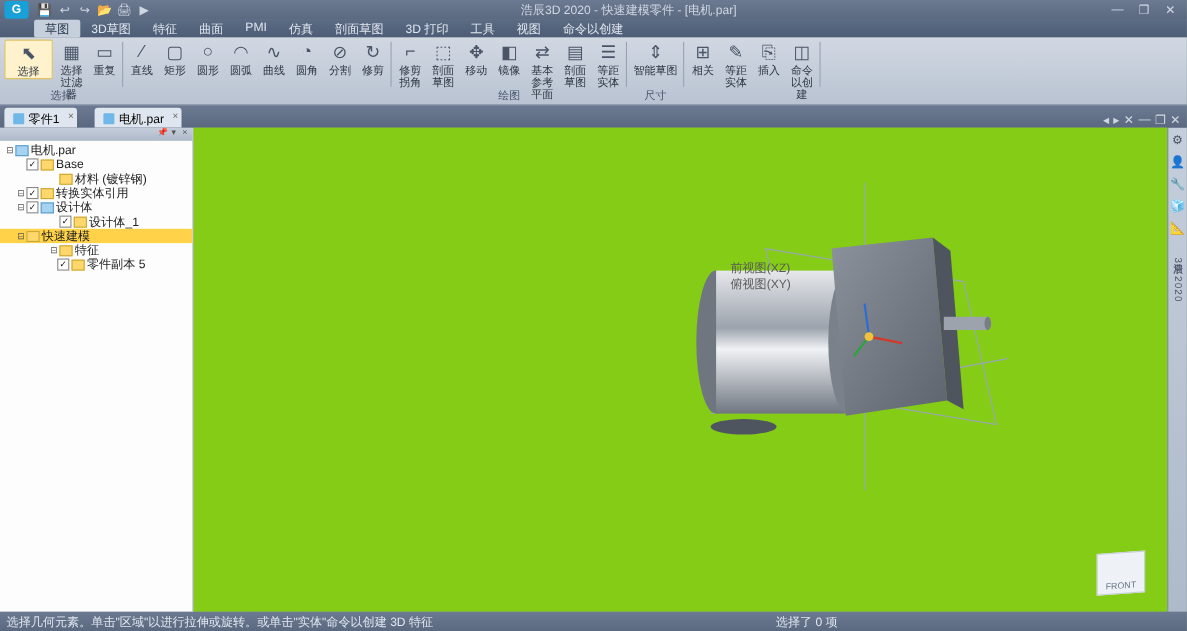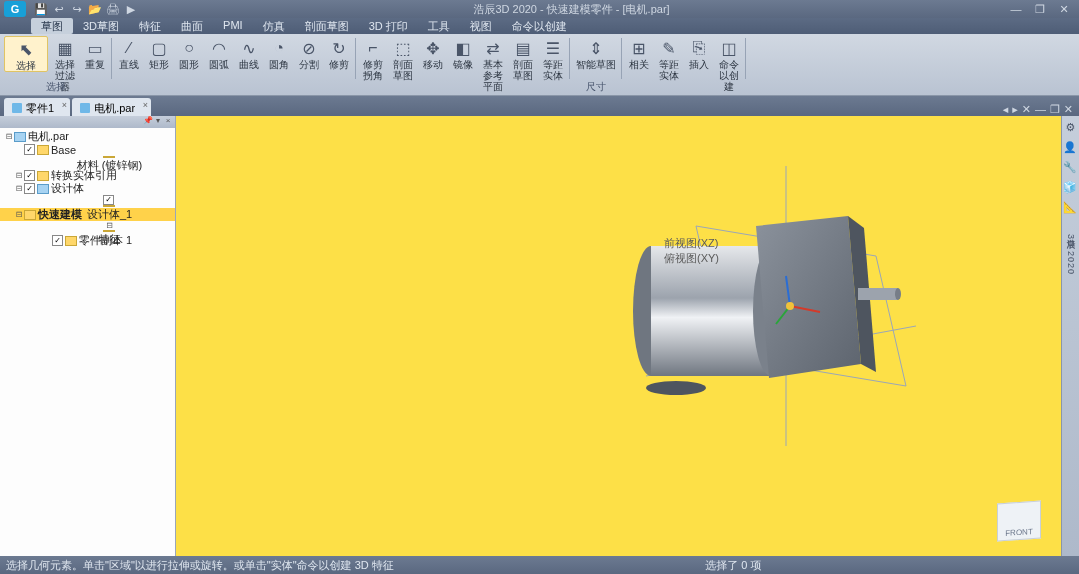--- a/index.html
+++ b/index.html
@@ -21,42 +21,42 @@
 .rgroup:after { content:""; position:absolute; right:0; top:4px; bottom:16px; width:1px; background:#97a3b5; }
 .rgroup .icons { display:flex; gap:4px; align-items:flex-start; height:44px; }
 .rbtn { display:flex; flex-direction:column; align-items:center; width:26px; cursor:pointer; padding-top:2px; }
 .rbtn.wide { width:44px; }
 .rbtn .ic { width:20px; height:20px; display:flex; align-items:center; justify-content:center; font-size:16px; color:#4a5568; }
 .rbtn .lbl { font-size:10px; color:#2b3440; text-align:center; line-height:11px; margin-top:1px; }
 .rbtn.sel { background:#fff2cc; border:1px solid #e0c464; border-radius:2px; }
 .glabel { font-size:10px; color:#45526a; height:14px; text-align:center; width:100%; }
 
 .doc-tabs { height: 20px; background: linear-gradient(#6c7a91,#5a6880); display:flex; align-items:flex-end; padding-left:4px; position:relative; }
-.dtab { height:18px; padding: 2px 16px 0 8px; background:#dfe6ef; border-radius:3px 3px 0 0; margin-right:2px; position:relative; display:flex; align-items:center; gap:4px; cursor:pointer; }
+.dtab { height:18px; padding: 2px 16px 0 8px; background:#dfe6ef; border-radius:3px 3px 0 0; margin-right:16px; position:relative; display:flex; align-items:center; gap:4px; cursor:pointer; }
 .dtab .ticon { width:10px;height:10px;background:#6fb8e8;border-radius:1px; }
 .dtab .close { position:absolute; right:3px; top:2px; font-size:9px; color:#666; }
 .doc-tabs .navbtns { margin-left:auto; color:#cfd7e2; display:flex; gap:4px; padding-right:6px; }
 .doc-tabs .navbtns span { cursor:pointer; }
 
 .workspace { height: 440px; display:flex; }
 .tree-panel { width:176px; background:#fdfdfd; border-right:1px solid #9aa6b8; display:flex; flex-direction:column; }
 .tree-head { height:12px; background:linear-gradient(#c5cedb,#aeb9ca); display:flex; justify-content:flex-end; padding-right:2px; }
 .tree-head span { width:10px; text-align:center; font-size:8px; color:#555; cursor:pointer; }
 .tree { padding:2px 0; }
 .trow { display:flex; align-items:center; height:13px; padding-left:4px; white-space:nowrap; cursor:pointer; }
 .trow .exp { width:10px; font-size:8px; color:#555; text-align:center; }
 .trow .cb { width:11px; height:11px; border:1px solid #888; margin-right:2px; background:#fff; display:flex; align-items:center; justify-content:center; font-size:8px; line-height:8px; }
 .trow .nic { width:12px; height:10px; margin-right:2px; background:#ffd76a; border:1px solid #caa737; }
 .trow .nic.blue { background:#a7d3f2; border-color:#5a9cc9; }
 .trow .txt { font-size:11px; color:#222; }
 .trow.sel { background:#ffd24a; }
-.trow.sel .txt { font-weight:bold; }
-.ind1 { padding-left:14px; } .ind2 { padding-left:44px;flex-direction:column; } .ind3 { padding-left:42px; }
-
-.viewport { flex:1; background:#fde047; position:relative; }
+.trow.sel .txt { font-weight:normal; }
+.ind1 { padding-left:14px; } .ind2 { padding-left:44px; } .ind3 { padding-left:42px; }
+
+.viewport { flex:1; background:#84cc16; position:relative; }
 .viewport .annot { position:absolute; left:488px; top:120px; font-size:10px; color:#5a5a5a; }
 .viewcube { position:absolute; right:20px; bottom:16px; width:44px; height:38px; border:1px solid #c8cfd8; background:#eef2f6; font-size:8px; color:#6a758a; display:flex; align-items:flex-end; justify-content:center; padding-bottom:2px; transform: skewY(-4deg); }
 
 .right-rail { width:18px; background:linear-gradient(#c5cedb,#aeb9ca); display:flex; flex-direction:column; align-items:center; gap:6px; padding-top:4px; border-left:1px solid #8a96a8; }
 .right-rail span { width:14px; height:14px; display:flex; align-items:center; justify-content:center; color:#4a5568; cursor:pointer; }
 .right-rail .vtext { writing-mode: vertical-rl; font-size:9px; color:#4a5568; margin-top:12px; letter-spacing:1px; }
 
 .statusbar { height:18px; background:linear-gradient(#6c7a91,#5a6880); display:flex; align-items:center; color:#dfe6ef; font-size:11px; padding:0 6px; }
 .statusbar .sfill { flex:1; }
 
@@ -176,20 +176,21 @@
         </div>
         <div class="rbtn">
           <div class="ic">▤</div>
           <div class="lbl">剖面草图</div>
         </div>
         <div class="rbtn">
           <div class="ic">☰</div>
           <div class="lbl">等距实体</div>
         </div>
       </div>
+      <div class="glabel">绘图</div>
     </div>
     <div class="rgroup">
       <div class="icons">
         <div class="rbtn wide">
           <div class="ic">⇕</div>
           <div class="lbl">智能草图</div>
         </div>
       </div>
       <div class="glabel">尺寸</div>
     </div>
@@ -286,21 +287,21 @@
         </div>
         <div class="trow ind2">
           <span class="exp">⊟</span>
           <span class="nic "></span>
           <span class="txt">特征</span>
         </div>
         <div class="trow ind3">
           <span class="exp"></span>
           <span class="cb">✓</span>
           <span class="nic "></span>
-          <span class="txt">零件副本 1</span>
+          <span class="txt">零件副本 5</span>
         </div>
       </div>
   </div>
 
   <div class="viewport">
     <svg class="model" width="885" height="440">
 
       <g stroke="#9aa6b8" stroke-width="1" fill="none">
         <path d="M520 110 L700 140 L730 270 L550 240 Z"></path>
         <path d="M610 50 L610 330"></path>

